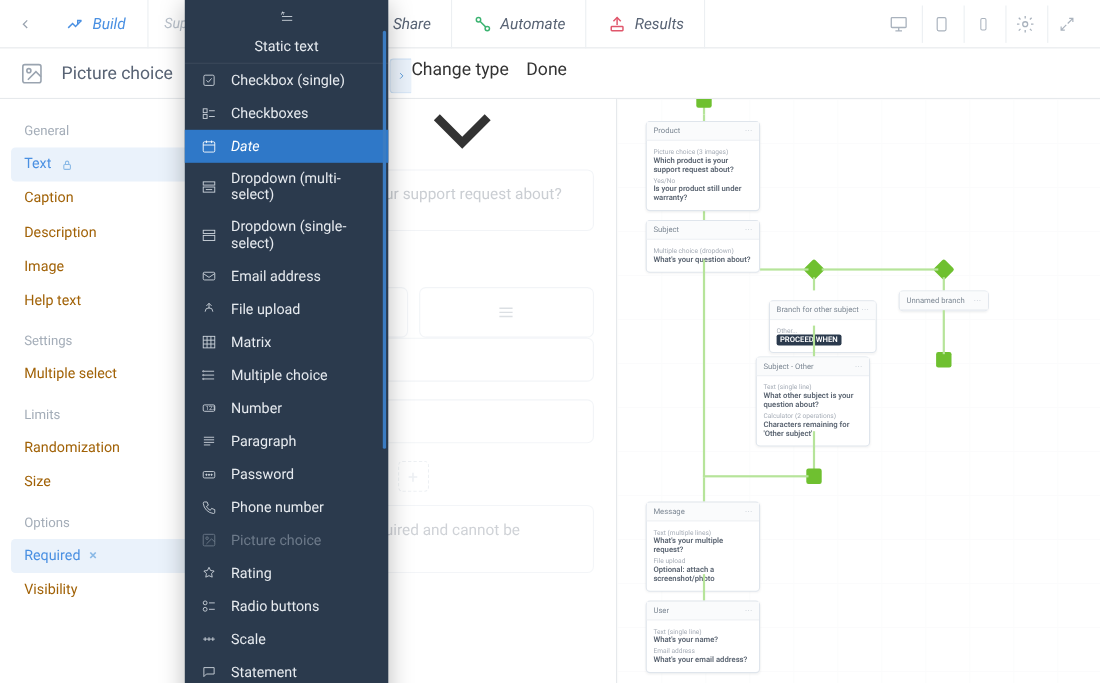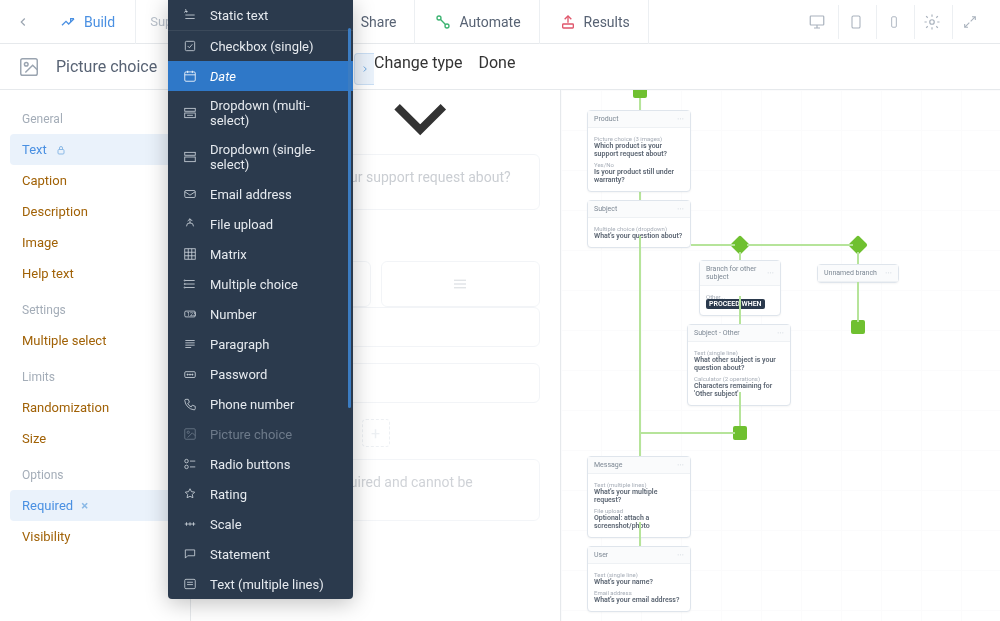--- a/index.html
+++ b/index.html
@@ -1,21 +1,21 @@
 <!DOCTYPE html>
 <html><head>
 <meta charset="utf-8">
 <style>
   * { box-sizing: border-box; margin: 0; padding: 0; font-family: -apple-system, BlinkMacSystemFont, "Segoe UI", Roboto, sans-serif; }
   body { width: 1000px; height: 621px; overflow: hidden; background: #fff; color: #333; position: relative; }
 
   
   .topnav { height: 44px; border-bottom: 1px solid #e6e9ec; display: flex; align-items: center; padding: 0 6px; gap: 2px; }
   .topnav .back-btn { width: 34px; height: 44px; display:flex; align-items:center; justify-content:center; color:#9aa4b0; }
-  .topnav-tab { display:flex; align-items:center; gap:8px; height:44px; padding: 0 18px; font-size:14px; color:#586374; cursor:pointer; border-right:1px solid #eceff2; white-space:nowrap; }
+  .topnav-tab { display:flex; align-items:center; gap:8px; height:44px; padding: 0 18px; font-size:14px; color:#586374; cursor:pointer; border-right:1px solid #eceff2; white-space:nowrap;font-style:italic; }
   .topnav-tab svg { width:16px; height:16px; }
   .topnav-tab.build { color:#4a90e2; border-right:none;}
   .topnav-sub { color:#b9c1cb; font-size:13px; border-left:1px solid #eceff2; padding:0 14px; }
   .topnav-spacer { flex:1; }
   .topnav-icons { display:flex; align-items:center; gap:4px; padding-right:8px; }
   .topnav-icons .ib { width:34px; height:34px; display:flex; align-items:center; justify-content:center; color:#a9b2bd; border-left:1px solid #eceff2; }
   .topnav-icons .ib:first-child { border-left:none; }
 
   
   .secondbar { height:46px; border-bottom:1px solid #e6e9ec; display:flex; align-items:center; padding:0 18px; gap:16px; }
@@ -52,21 +52,21 @@
   .node-line { margin:3px 0; }
   .node-line .tiny { color:#a6adb7; display:block; font-size:6px; }
   .node-line .bold { font-weight:600; font-size:7px; }
   .diamond { position:absolute; width:14px; height:14px; background:#6fc030; transform:rotate(45deg); border-radius:2px; }
   .square { position:absolute; width:14px; height:14px; background:#6fc030; border-radius:2px; }
   .flowline { position:absolute; background:#b6e49a; }
 
   
   .dropdown { position:absolute; top:0; left:168px; width:185px; background:#2b3a4d; color:#e6eaef; border-radius:0 0 4px 4px; box-shadow:0 4px 22px rgba(0,0,0,.25); z-index:50; }
   .dd-item { display:flex; align-items:center; gap:12px; padding:7px 14px; font-size:13px; cursor:pointer; }
-  .dd-item.sep { border-bottom:1px solid rgba(255,255,255,.08); }
+  .dd-item.sep { border-bottom:1px solid rgba(255,255,255,.08);flex-direction:column; }
   .dd-item.sel { background:#2f78c8; color:#fff;font-style:italic; }
   .dd-item.disabled { color:#6d7a8a; }
   .dd-item .ico { width:16px; height:16px; display:inline-flex; align-items:center; justify-content:center; flex-shrink:0; }
   .dd-item .ico svg { width:14px; height:14px; stroke:#cfd6de; fill:none; stroke-width:1.4; }
   .dd-item.sel .ico svg { stroke:#fff; }
   .dd-item.disabled .ico svg { stroke:#6d7a8a; }
 
   
   .dd-scroll { position:absolute; right:2px; top:28px; width:3px; height:380px; background:#3b7cc2; border-radius:2px; }
 </style>
@@ -271,21 +271,21 @@
       </div>
     </div>
 
     <div class="diamond" style="left:172px; top:148px;"></div>
     <div class="diamond" style="left:290px; top:148px;"></div>
     <div class="flowline" style="left:130px; top:154px; width:44px; height:2px;"></div>
     <div class="flowline" style="left:186px; top:154px; width:106px; height:2px;"></div>
     <div class="flowline" style="left:178px; top:162px; width:2px; height:12px;"></div>
     <div class="flowline" style="left:296px; top:162px; width:2px; height:12px;"></div>
 
-    <div class="node" style="left:138px; top:170px; width:82px;">
+    <div class="node" style="left:138px; top:183px; width:98px;">
       <div class="node-head">
           <span>Branch for other subject</span>
           <span style="color:#c3cad3">⋯</span>
         </div>
       <div class="node-body">
         <div class="node-line"><span class="tiny">Other...</span><span class="bold" style="background:#2b3a4d;color:#fff;padding:1px 3px;border-radius:2px;">PROCEED WHEN</span></div>
       </div>
     </div>
 
     <div class="node" style="left:256px; top:174px; width:82px;">
@@ -371,20 +371,31 @@
       <span>Static text</span>
     </div>
     <div class="dd-item">
       <span class="ico">
         <svg viewBox="0 0 24 24">
           <rect x="4" y="4" width="16" height="16" rx="2"></rect>
           <path d="M8 12l3 3 5-6"></path>
         </svg>
       </span>
       <span>Checkbox (single)</span>
+    </div>
+    <div class="dd-item">
+      <span class="ico">
+        <svg viewBox="0 0 24 24">
+          <rect x="3" y="5" width="6" height="6"></rect>
+          <rect x="3" y="14" width="6" height="6"></rect>
+          <line x1="12" y1="8" x2="21" y2="8"></line>
+          <line x1="12" y1="17" x2="21" y2="17"></line>
+        </svg>
+      </span>
+      <span>Checkboxes</span>
     </div>
     <div class="dd-item sel">
       <span class="ico">
         <svg viewBox="0 0 24 24">
           <rect x="3" y="5" width="18" height="16" rx="2"></rect>
           <line x1="3" y1="10" x2="21" y2="10"></line>
           <line x1="8" y1="3" x2="8" y2="7"></line>
           <line x1="16" y1="3" x2="16" y2="7"></line>
         </svg>
       </span>
@@ -498,39 +509,39 @@
           <rect x="3" y="3" width="18" height="18" rx="2"></rect>
           <circle cx="9" cy="9" r="2"></circle>
           <path d="M21 15l-5-5-8 8"></path>
         </svg>
       </span>
       <span>Picture choice</span>
     </div>
     <div class="dd-item">
       <span class="ico">
         <svg viewBox="0 0 24 24">
+          <path d="M12 3l2.5 5 5.5.8-4 4 1 5.5L12 16l-5 2.3 1-5.5-4-4 5.5-.8z"></path>
+        </svg>
+      </span>
+      <span>Rating</span>
+    </div>
+    <div class="dd-item">
+      <span class="ico">
+        <svg viewBox="0 0 24 24">
           <circle cx="6" cy="7" r="3"></circle>
           <circle cx="6" cy="17" r="3"></circle>
           <line x1="12" y1="7" x2="21" y2="7"></line>
           <line x1="12" y1="17" x2="21" y2="17"></line>
         </svg>
       </span>
       <span>Radio buttons</span>
     </div>
     <div class="dd-item">
       <span class="ico">
         <svg viewBox="0 0 24 24">
-          <path d="M12 3l2.5 5 5.5.8-4 4 1 5.5L12 16l-5 2.3 1-5.5-4-4 5.5-.8z"></path>
-        </svg>
-      </span>
-      <span>Rating</span>
-    </div>
-    <div class="dd-item">
-      <span class="ico">
-        <svg viewBox="0 0 24 24">
           <line x1="3" y1="12" x2="21" y2="12"></line>
           <line x1="6" y1="9" x2="6" y2="15"></line>
           <line x1="12" y1="9" x2="12" y2="15"></line>
           <line x1="18" y1="9" x2="18" y2="15"></line>
         </svg>
       </span>
       <span>Scale</span>
     </div>
     <div class="dd-item">
       <span class="ico">

